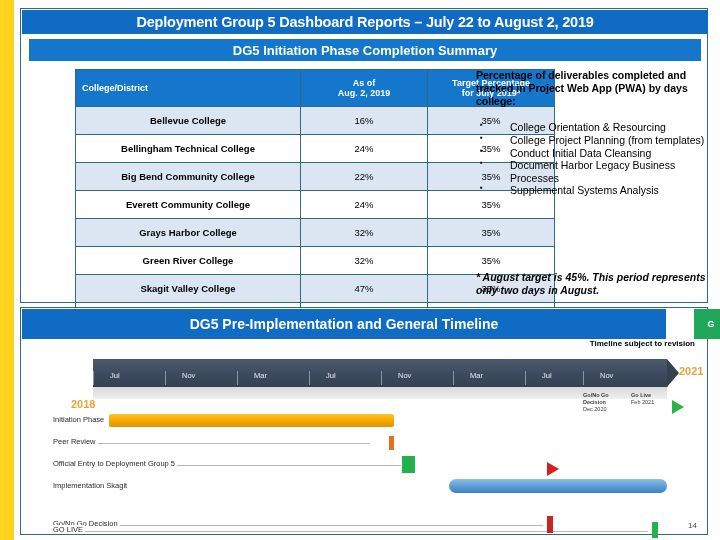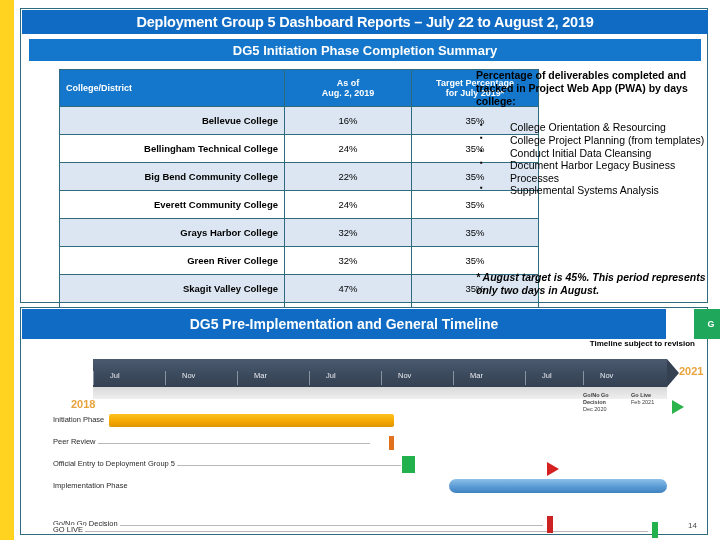--- a/index.html
+++ b/index.html
@@ -49,21 +49,21 @@
     background: #1477CC;
     color: #ffffff;
     font-size: 13px;
     font-weight: bold;
     display: flex; align-items: center; justify-content: center;
   }
 
   
   .tbl-wrap {
     position: absolute;
-    left: 8px; top: 60px;
+    left: 24px; top: 60px;
     width: 440px;
     padding-left: 30px;
   }
   table.summary {
     border-collapse: collapse;
     width: 440px;
     table-layout: fixed;
   }
   table.summary th {
     background: #1477CC;
@@ -77,21 +77,21 @@
   }
   table.summary th.c-name { text-align: left; width: 212px; }
   table.summary th.c-num  { text-align: center; width: 114px; }
   table.summary td {
     border: 1px solid #2E6B7E;
     font-size: 9.5px;
     height: 23px;
     padding: 2px 6px;
     color: #000000;
   }
-  table.summary td.name { font-weight: bold; text-align: right; }
+  table.summary td.name { font-weight: bold; text-align: center; }
   table.summary td.num  { text-align: center; }
   table.summary tr.odd td  { background: #DCE6F2; }
   table.summary tr.even td { background: #ffffff; }
   table.summary tr.last td { height: 30px; }
 
   
   .note-panel {
     position: absolute;
     left: 455px; top: 60px;
     width: 245px; height: 232px;
@@ -428,21 +428,21 @@
         <div class="bar-orange" style="left:78px; width:285px;"></div>
       </div>
 
       <div class="row" style="top:100px;">
         <div class="lbl">Official Entry to Deployment Group 5</div>
         <div class="leader" style="width:348px;"></div>
         <div class="mk-green" style="left:371px;"></div>
       </div>
 
       <div class="row" style="top:122px;">
-        <div class="lbl">Implementation Phase</div>
+        <div class="lbl">Implementation Skagit</div>
         <div class="tri-red" style="left:516px; top:-14px;"></div>
         <div class="bar-blue" style="left:418px; width:218px;"></div>
       </div>
 
       <div class="row" style="top:160px;">
         <div class="lbl">Go/No Go Decision</div>
         <div class="leader" style="width:490px;"></div>
         <div class="mk-red" style="left:516px;"></div>
       </div>
 

